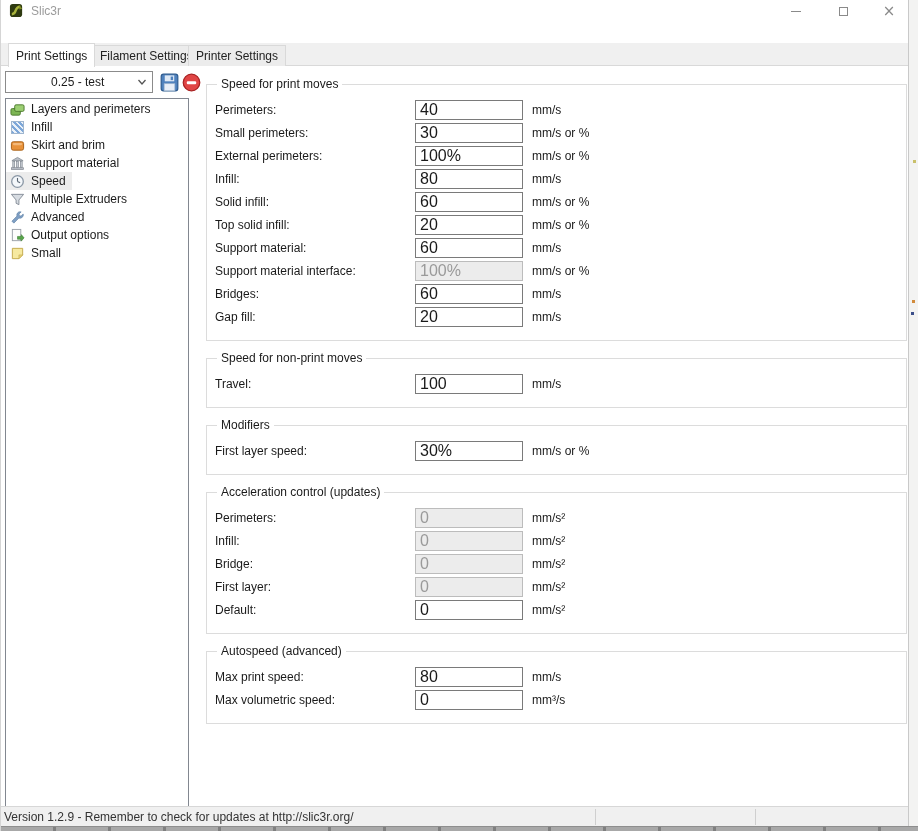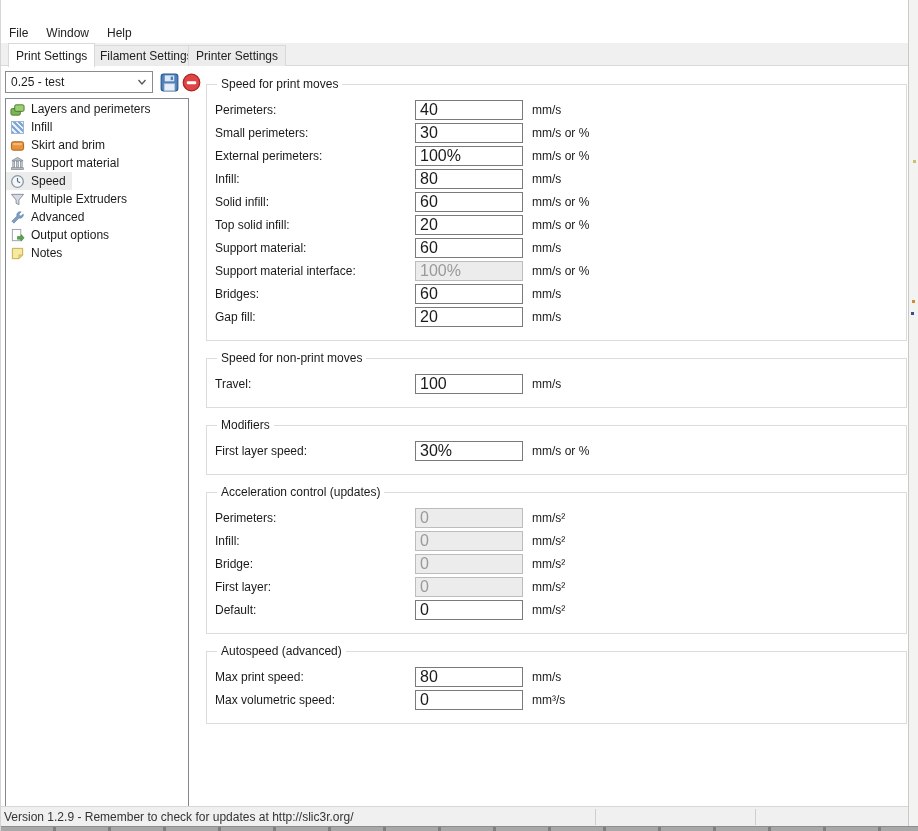--- a/index.html
+++ b/index.html
@@ -25,21 +25,21 @@
 
   
   .tabstrip { position:absolute; left:0; top:43px; width:918px; height:23px; background:#f0f0f0; border-bottom:1px solid #d9d9d9; }
   .tab { position:absolute; top:2px; height:21px; padding:3px 7px 0 7px; background:#ececec; border:1px solid #d9d9d9; border-bottom:none; color:#222; }
   .tab.active { top:0; height:24px; padding-top:5px; background:#fff; z-index:2;margin-left:7px; }
   .tab-1 { left:0; } .tab-2 { left:91px; top:2px; } .tab-3 { left:187px; top:2px; }
 
   
   .preset-row { position:absolute; left:4px; top:71px; height:22px; display:flex; align-items:center; }
   .combo { width:148px; height:22px; background:#fff; border:1px solid #8b8b8b; display:flex; align-items:center; justify-content:space-between; padding:0 5px 0 5px; }
-  .combo-value { color:#1a1a1a; }
+  .combo-value { color:#1a1a1a;margin-left:40px; }
   .combo-arrow { width:10px; height:10px; }
   .tool-btn { width:21px; height:21px; margin-left:6px; display:flex; align-items:center; justify-content:center; }
   .tool-btn + .tool-btn { margin-left:1px; }
 
   .tree { position:absolute; left:4px; top:98px; width:184px; height:772px; background:#fff; border:1px solid #828790; padding-top:1px; }
   .tree-item { display:flex; align-items:center; height:18px; padding-left:4px; width:fit-content; }
   .tree-item .ticon { width:15px; height:15px; margin-right:6px; flex:0 0 15px; }
   .tree-item.selected { background:#ececec; padding-right:6px; }
   .tree-label { white-space:nowrap; }
 
@@ -68,26 +68,38 @@
   .right-strip { position:absolute; left:907px; top:0; width:11px; height:826px; background:#f3f3f2; border-left:1px solid #c9c9c9; }
   .speck { position:absolute; width:3px; height:3px; }
   .taskbar-sliver { position:absolute; left:0; top:826px; width:918px; height:5px;
      background:repeating-linear-gradient(90deg,#a8a8a8 0 52px,#7f7f7f 52px 55px); border-top:1px solid #8e8e8e; }
 </style>
 </head>
 <body>
 
 <div class="window">
 
-
-  <div class="menubar">
-    <span class="menu-item">File</span>
-    <span class="menu-item">Window</span>
-    <span class="menu-item">Help</span>
-  </div>
+  <div class="titlebar">
+    <svg class="app-icon" viewBox="0 0 16 16">
+      <rect x="1" y="1" width="13" height="14" rx="3" fill="#2e3a10"></rect>
+      <path d="M3 12 C9 12 5 4 12 4" stroke="#a9b43c" stroke-width="2.6" fill="none"></path>
+      <path d="M11 2 L14 6 L11 7 Z" fill="#7f8d24"></path>
+    </svg>
+    <span class="title-text">Slic3r</span>
+    <div class="win-btn btn-min">
+        <div class="glyph-min"></div>
+      </div>
+    <div class="win-btn btn-max">
+        <div class="glyph-max"></div>
+      </div>
+    <div class="win-btn btn-close">
+        <span class="glyph-close">×</span>
+      </div>
+  </div>
+
 
   <div class="tabstrip">
     <div class="tab active tab-1">Print Settings</div>
     <div class="tab tab-2">Filament Settings</div>
     <div class="tab tab-3">Printer Settings</div>
   </div>
 
   <div class="preset-row">
     <div class="combo">
       <span class="combo-value">0.25 - test</span>
@@ -176,21 +188,21 @@
         <polygon points="8,9 12,9 12,7 15,10.5 12,14 12,12 8,12" fill="#57a64a" stroke="#3a7a30" stroke-width="0.6"></polygon>
       </svg>
       <span class="tree-label">Output options</span>
     </div>
 
     <div class="tree-item">
       <svg class="ticon" viewBox="0 0 16 16">
         <path d="M2.5 2.5 h11 v7 l-4 4 h-7 z" fill="#f6e9a0" stroke="#c2a84a"></path>
         <path d="M13.5 9.5 l-4 0 0 4 z" fill="#e7d377" stroke="#c2a84a" stroke-width="0.6"></path>
       </svg>
-      <span class="tree-label">Notes</span>
+      <span class="tree-label">Small</span>
     </div>
 
   </div>
 
   <div class="main">
 
     <fieldset>
       <legend>Speed for print moves</legend>
       <div class="row">
         <span class="flabel">Perimeters:</span>

